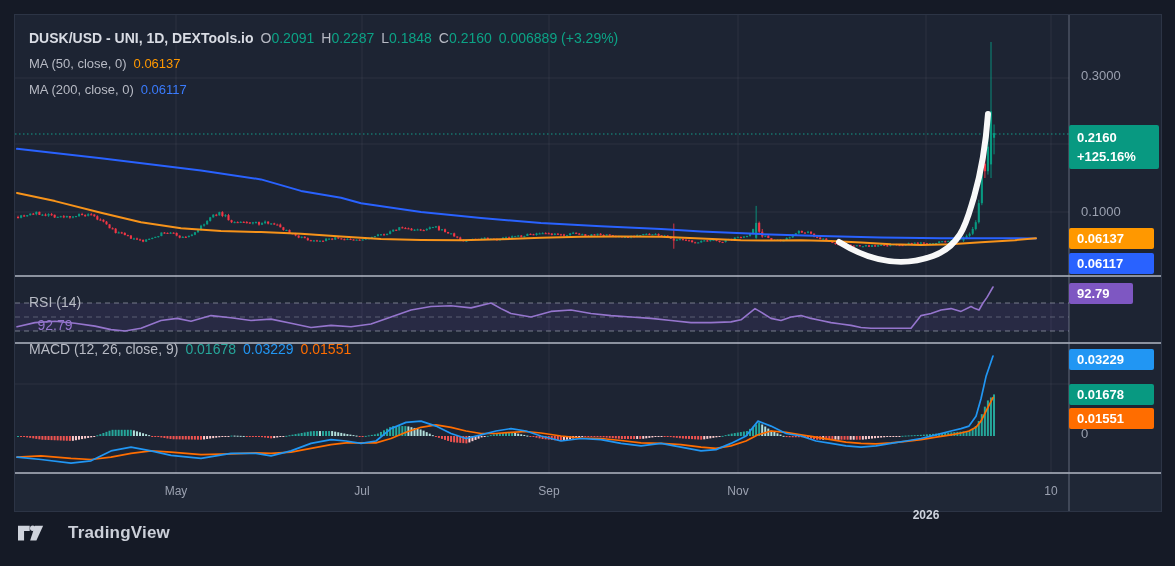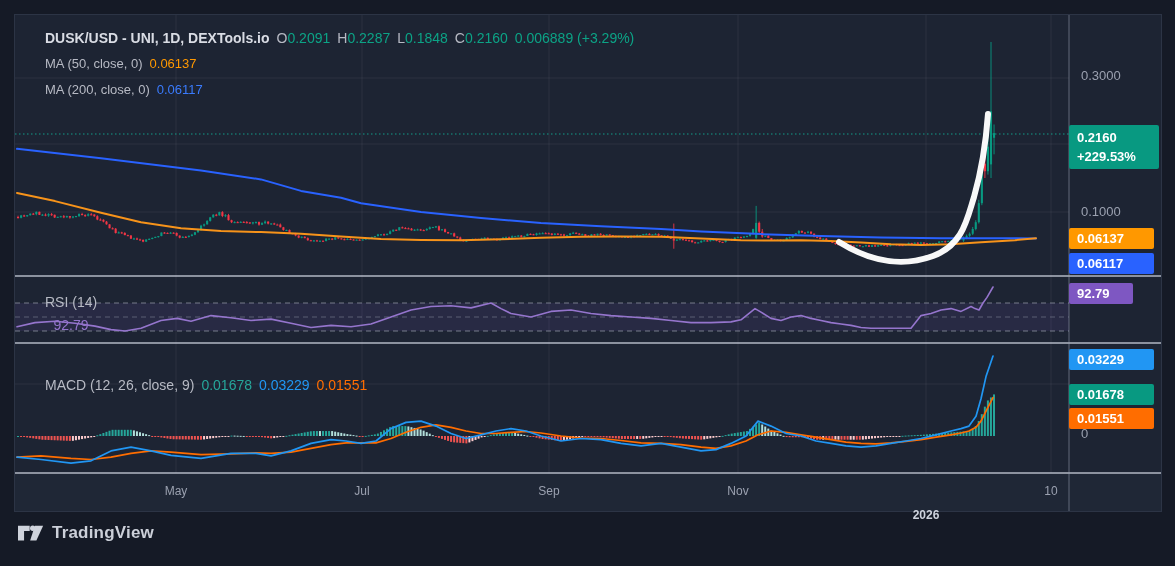--- a/index.html
+++ b/index.html
@@ -1,54 +1,54 @@
 <!DOCTYPE html>
 <html><head>
 <meta charset="utf-8">
 <style>
   html,body{margin:0;padding:0;background:#151a26;width:1175px;height:566px;overflow:hidden;
     font-family:"Liberation Sans",sans-serif;-webkit-font-smoothing:antialiased;}
   .widget{position:absolute;left:14px;top:14px;width:1146px;height:496px;background:#1d2433;
     border:1px solid #2c3445;box-sizing:content-box;}
   .widget svg{position:absolute;left:0;top:0;}
-  .legend{position:absolute;left:14px;display:flex;align-items:center;gap:7px;white-space:nowrap;pointer-events:none;margin-left:16px;}
+  .legend{position:absolute;left:14px;display:flex;align-items:center;gap:7px;white-space:nowrap;pointer-events:none;}
   .legend .pair{display:flex;}
   .lg-title{color:#d9dce4;font-weight:700;font-size:14px;}
   .k{color:#b7bac4;font-size:14px;}
   .v{font-size:14px;}
   .row-ma .k,.row-ma .v{font-size:13px;}
   .green{color:#0ca386;}
   .orange{color:#ff9800;}
   .blue{color:#3a7bfd;}
   .purple{color:#9575cd;}
   .mblue{color:#2196f3;}
   .morange{color:#ff6d00;}
   .mgreen{color:#26a69a;}
   .row1{top:15px;}
   .row2{top:41px;}
   .row3{top:67px;}
   .row-rsi{top:279px;flex-direction:column;}
-  .row-macd{top:362px;}
+  .row-macd{top:326px;}
   .badge{position:absolute;left:1054px;width:85px;color:#fff;font-size:13px;font-weight:700;
     border-radius:2px;display:flex;flex-direction:column;justify-content:center;padding-left:8px;box-sizing:border-box;}
   .b-close{top:110px;height:44px;width:90px;background:#089981;line-height:19px;}
   .b-ma50{top:213px;height:21px;background:#ff9800;}
   .b-ma200{top:238px;height:21px;background:#2962ff;}
   .b-rsi{top:268px;height:21px;width:64px;background:#7e57c2;}
   .b-macd{top:334px;height:21px;background:#2196f3;}
   .b-hist{top:369px;height:21px;background:#089981;}
   .b-sig{top:393px;height:21px;background:#ff6d00;}
   .axlabel{position:absolute;left:1066px;color:#9ba1b0;font-size:13px;pointer-events:none;}
   .pl-top{top:53px;}
   .pl-mid{top:189px;}
   .pl-zero{top:411px;}
   .tlabel{position:absolute;top:469px;transform:translateX(-50%);color:#9ba1b0;font-size:12px;pointer-events:none;}
   .tlabel.bold{color:#ced3dd;font-weight:700;}
   .footer{position:absolute;left:18px;top:523px;display:flex;align-items:center;gap:8px;}
-  .footer .txt{color:#ccd0d9;font-size:17px;font-weight:700;letter-spacing:0.2px;}
+  .footer .txt{color:#ccd0d9;font-size:17px;font-weight:700;letter-spacing:0.2px;margin-left:16px;}
 </style>
 </head>
 <body>
 
 <div class="widget">
   <svg id="chart-svg" width="1146" height="496">
       <defs>
         <clipPath id="clipMain">
           <rect x="0" y="0" width="1054" height="261"></rect>
         </clipPath>
@@ -1102,21 +1102,21 @@
     <span class="v mblue">0.03229</span>
     <span class="v morange">0.01551</span>
   </div>
 
   <div class="axlabel pl-top">0.3000</div>
   <div class="axlabel pl-mid">0.1000</div>
   <div class="axlabel pl-zero">0</div>
 
   <div class="badge b-close">
     <span>0.2160</span>
-    <span>+229.53%</span>
+    <span>+125.16%</span>
   </div>
   <div class="badge b-ma50">0.06137</div>
   <div class="badge b-ma200">0.06117</div>
   <div class="badge b-rsi">92.79</div>
   <div class="badge b-macd">0.03229</div>
   <div class="badge b-hist">0.01678</div>
   <div class="badge b-sig">0.01551</div>
 
   <div id="time-labels">
       <div class="tlabel" style="left: 161px;">May</div>

